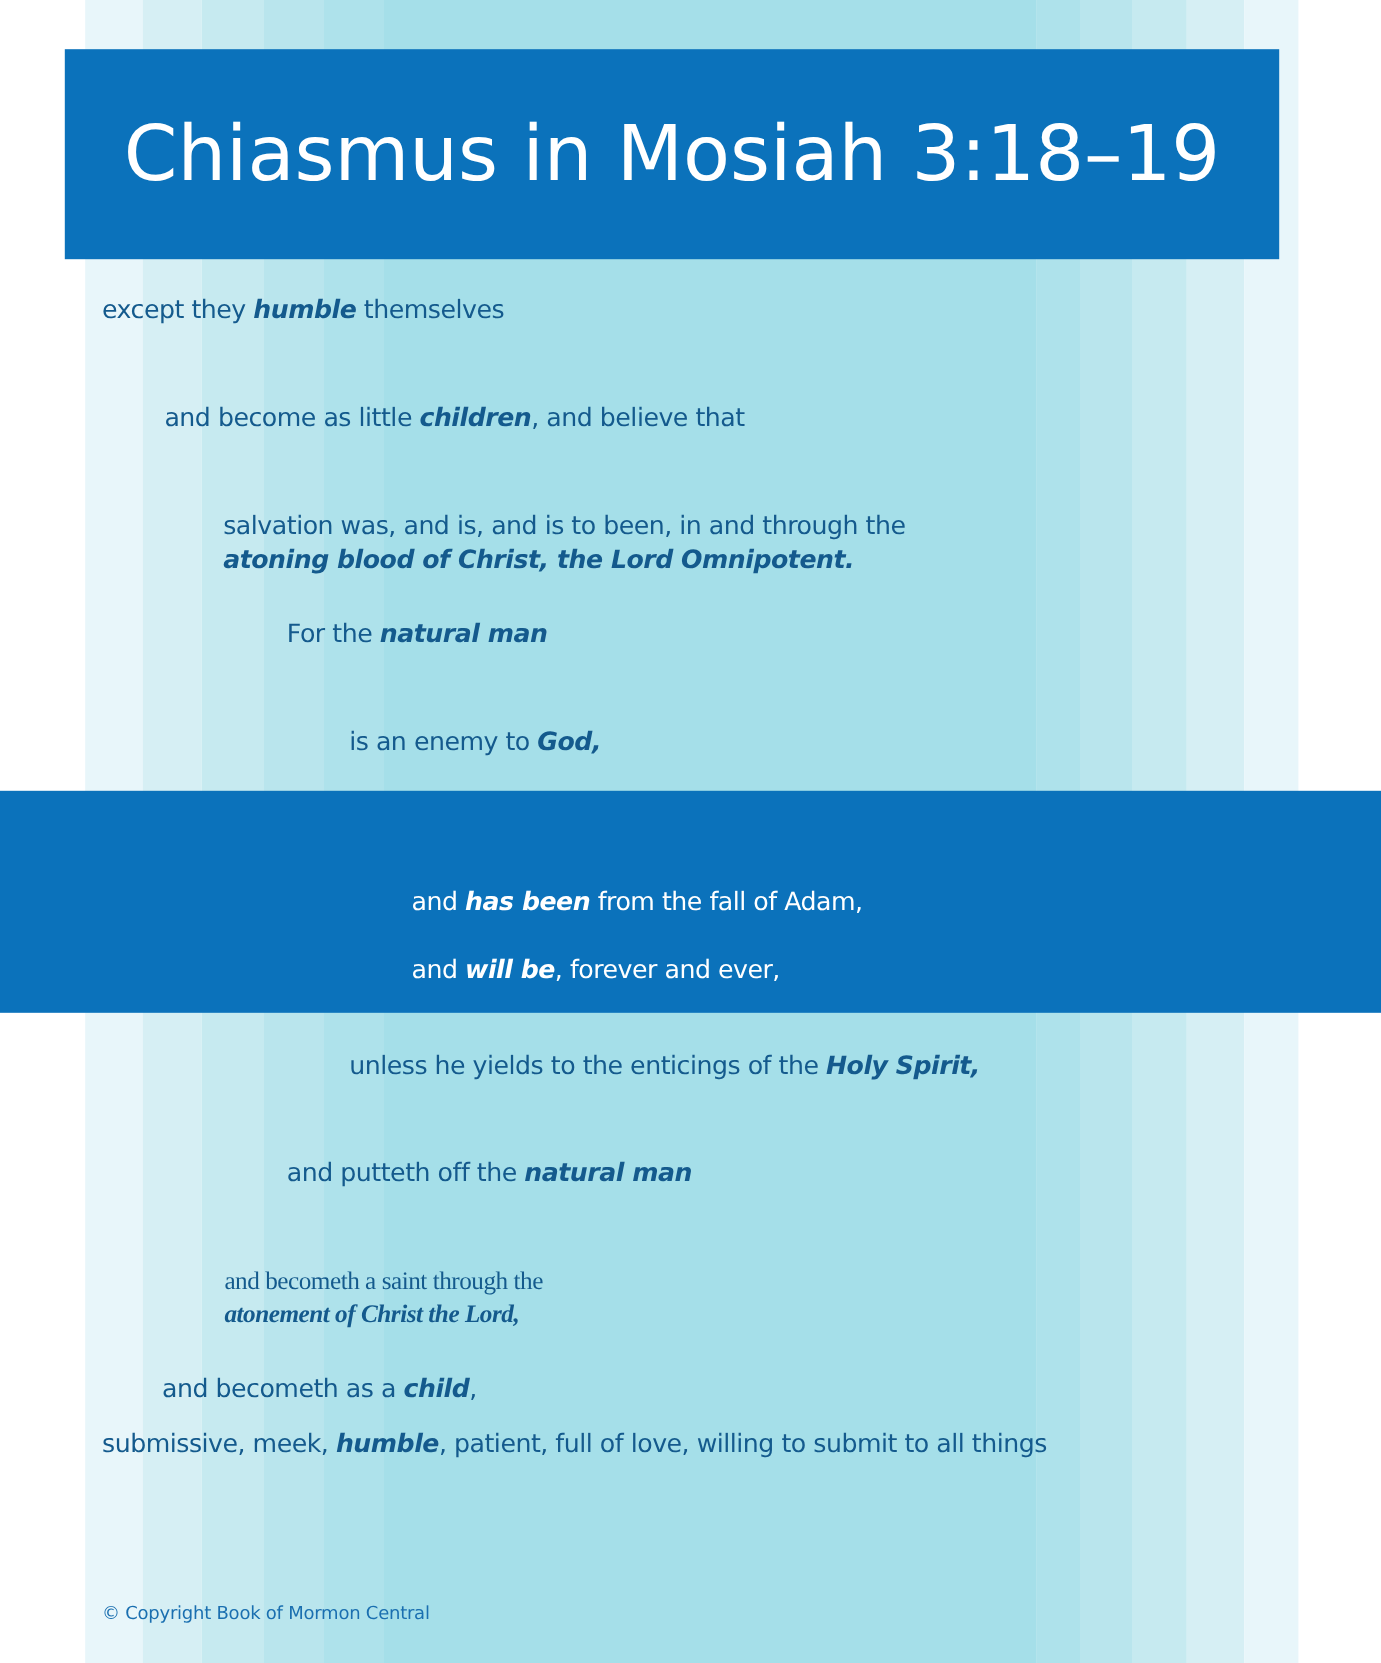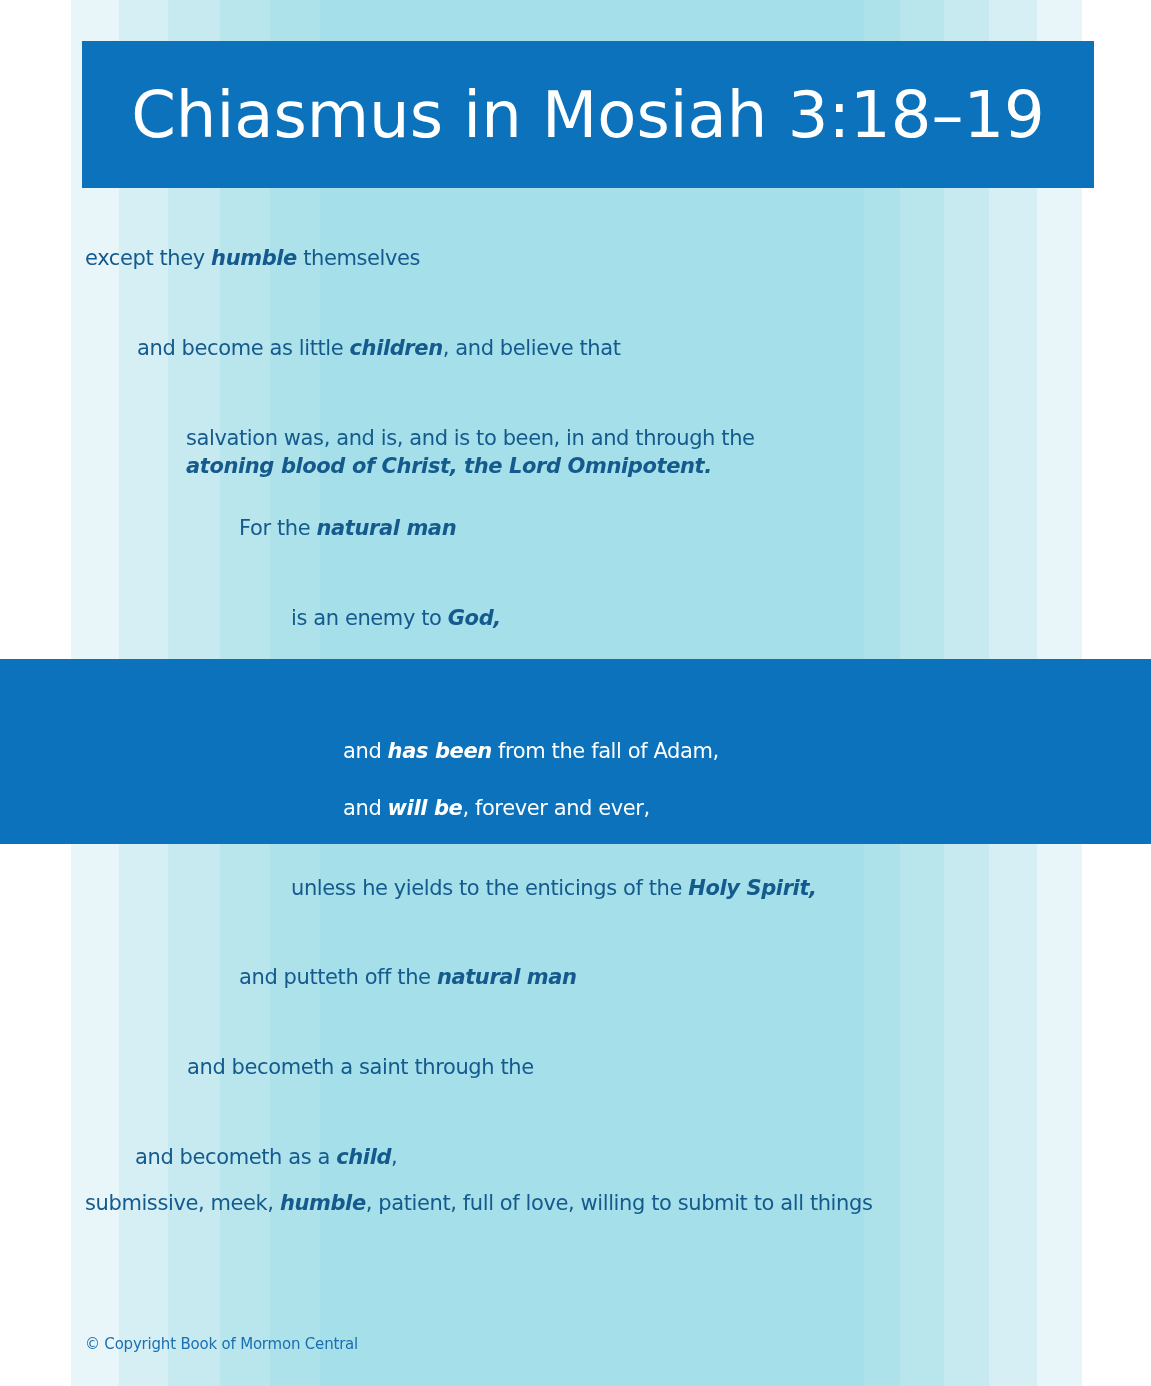--- a/index.html
+++ b/index.html
@@ -4,21 +4,21 @@
 <style>
   html, body { margin: 0; padding: 0; }
   body {
     width: 1151px; height: 1386px; position: relative; overflow: hidden;
     background: #ffffff;
     font-family: "DejaVu Sans", "Liberation Sans", sans-serif;
   }
   .stripes { position: absolute; top: 0; left: 0; width: 1151px; height: 1386px; }
   .stripe { position: absolute; top: 0; height: 1386px; }
   .title-bar {
-    position: absolute; left: 82px; top: 41px; width: 1012px; height: 147px;
+    position: absolute; left: 54px; top: 41px; width: 1012px; height: 175px;
     background: #0b72bb;
     display: flex; align-items: center; justify-content: center;
   }
   .title {
     color: #ffffff; font-size: 64px; font-weight: normal; letter-spacing: 0px;
     margin: 0; white-space: nowrap;
     font-family: "DejaVu Sans", sans-serif;
   }
   .highlight-band {
     position: absolute; left: 0; top: 659px; width: 1151px; height: 185px;
@@ -91,22 +91,23 @@
 </div>
 
 <div class="line" style="left:291px;top:874px;text-align:center;">
   <span>unless he yields to the enticings of the </span><b>Holy Spirit,</b>
 </div>
 
 <div class="line" style="left:239px;top:963px;">
   <span>and putteth off the </span><b>natural man</b>
 </div>
 
-<div class="line" style="left:187px;top:1053px;">
+<div class="line" style="left:187px;top:1053px;font-family:Liberation Serif, serif;">
   <div>and becometh a saint through the</div>
+  <div><b>atonement of Christ the Lord,</b></div>
 </div>
 
 <div class="line" style="left:135px;top:1143px;">
   <span>and becometh as a </span><b>child</b><span>,</span>
 </div>
 
 <div class="line" style="left:85px;top:1189px;">
   <span>submissive, meek, </span><b>humble</b><span>, patient, full of love, willing to submit to all things</span>
 </div>
 

